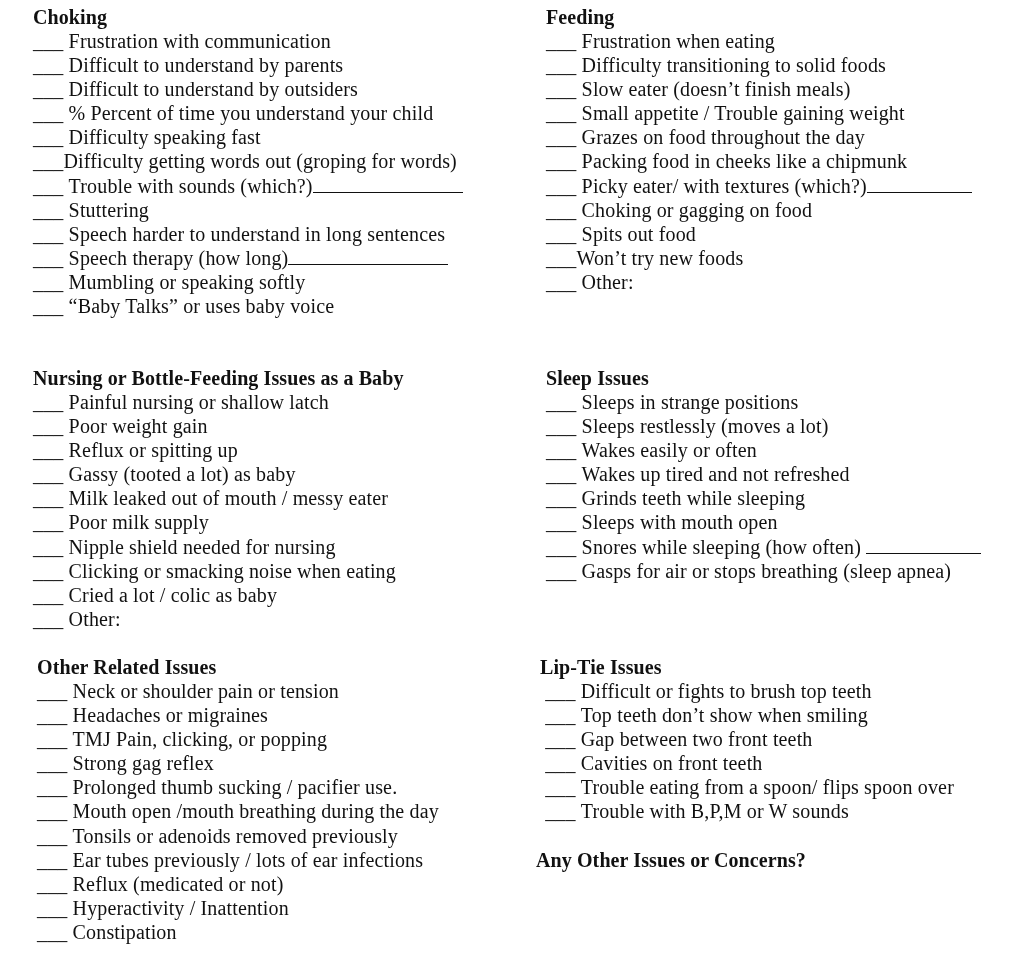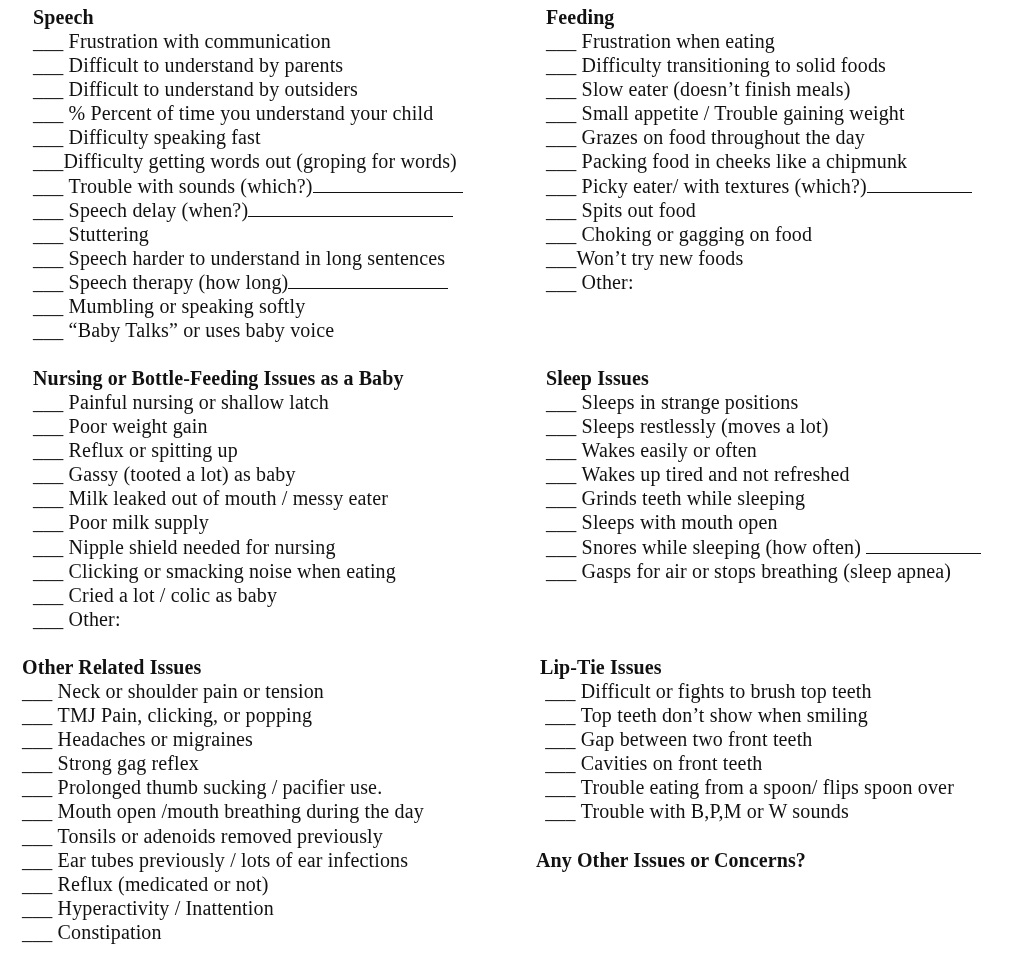--- a/index.html
+++ b/index.html
@@ -18,58 +18,57 @@
       font-family: Liberation Serif, serif;
       font-size: 20px; line-height: 24.1px; height: 24.1px; white-space: nowrap;
       letter-spacing: 0.15px;
     }
     .blank { display: inline-block; }
     .fill { display: inline-block; border-bottom: 1.2px solid #111; height: 16px; vertical-align: baseline; }
     #sec-speech { left: 33px; top: 5px; }
     #sec-feeding { left: 546px; top: 5px; }
     #sec-nursing { left: 33px; top: 366px; }
     #sec-sleep { left: 546px; top: 366px; }
-    #sec-other { left: 22px; top: 655px; }
+    #sec-other { left: 37px; top: 655px; }
     #sec-liptie { left: 540px; top: 655px; }
     #sec-concerns { left: 536px; top: 848px; }
   </style>
 </head>
 <body>
 
 <div class="section" id="sec-speech">
-  <div class="heading">Speech</div>
+  <div class="heading">Choking</div>
   <div class="list">
       <div class="item"><span class="blank" style="white-space: pre;">___ </span><span style="white-space: pre;">Frustration with communication</span></div>
       <div class="item"><span class="blank" style="white-space: pre;">___ </span><span style="white-space: pre;">Difficult to understand by parents</span></div>
       <div class="item"><span class="blank" style="white-space: pre;">___ </span><span style="white-space: pre;">Difficult to understand by outsiders</span></div>
       <div class="item"><span class="blank" style="white-space: pre;">___ </span><span style="white-space: pre;">% Percent of time you understand your child</span></div>
       <div class="item"><span class="blank" style="white-space: pre;">___ </span><span style="white-space: pre;">Difficulty speaking fast</span></div>
       <div class="item"><span class="blank" style="white-space: pre;">___</span><span style="white-space: pre;">Difficulty getting words out (groping for words)</span></div>
       <div class="item"><span class="blank" style="white-space: pre;">___ </span><span style="white-space: pre;">Trouble with sounds (which?)</span><span class="fill" style="width: 150px;"></span></div>
-      <div class="item"><span class="blank" style="white-space: pre;">___ </span><span style="white-space: pre;">Speech delay (when?)</span><span class="fill" style="width: 205px;"></span></div>
       <div class="item"><span class="blank" style="white-space: pre;">___ </span><span style="white-space: pre;">Stuttering</span></div>
       <div class="item"><span class="blank" style="white-space: pre;">___ </span><span style="white-space: pre;">Speech harder to understand in long sentences</span></div>
       <div class="item"><span class="blank" style="white-space: pre;">___ </span><span style="white-space: pre; text-align: right;">Speech therapy (how long)</span><span class="fill" style="width: 160px;"></span></div>
       <div class="item"><span class="blank" style="white-space: pre;">___ </span><span style="white-space: pre;">Mumbling or speaking softly</span></div>
       <div class="item"><span class="blank" style="white-space: pre;">___ </span><span style="white-space: pre;">“Baby Talks” or uses baby voice</span></div>
     </div>
 </div>
 
 <div class="section" id="sec-feeding">
   <div class="heading">Feeding</div>
   <div class="list">
       <div class="item"><span class="blank" style="white-space: pre;">___ </span><span style="white-space: pre;">Frustration when eating</span></div>
       <div class="item"><span class="blank" style="white-space: pre;">___ </span><span style="white-space: pre;">Difficulty transitioning to solid foods</span></div>
       <div class="item"><span class="blank" style="white-space: pre;">___ </span><span style="white-space: pre;">Slow eater (doesn’t finish meals)</span></div>
       <div class="item"><span class="blank" style="white-space: pre;">___ </span><span style="white-space: pre;">Small appetite / Trouble gaining weight</span></div>
       <div class="item"><span class="blank" style="white-space: pre;">___ </span><span style="white-space: pre;">Grazes on food throughout the day</span></div>
       <div class="item"><span class="blank" style="white-space: pre;">___ </span><span style="white-space: pre;">Packing food in cheeks like a chipmunk</span></div>
       <div class="item"><span class="blank" style="white-space: pre;">___ </span><span style="white-space: pre;">Picky eater/ with textures (which?)</span><span class="fill" style="width: 105px;"></span></div>
+      <div class="item"><span class="blank" style="white-space: pre;">___ </span><span style="white-space: pre;">Choking or gagging on food</span></div>
       <div class="item"><span class="blank" style="white-space: pre;">___ </span><span style="white-space: pre;">Spits out food</span></div>
-      <div class="item"><span class="blank" style="white-space: pre;">___ </span><span style="white-space: pre;">Choking or gagging on food</span></div>
       <div class="item"><span class="blank" style="white-space: pre;">___</span><span style="white-space: pre; margin-top: 48px;">Won’t try new foods</span></div>
       <div class="item"><span class="blank" style="white-space: pre;">___ </span><span style="white-space: pre;">Other:</span></div>
     </div>
 </div>
 
 <div class="section" id="sec-nursing">
   <div class="heading">Nursing or Bottle-Feeding Issues as a Baby</div>
   <div class="list">
       <div class="item"><span class="blank" style="white-space: pre;">___ </span><span style="white-space: pre; text-align: right;">Painful nursing or shallow latch</span></div>
       <div class="item"><span class="blank" style="white-space: pre;">___ </span><span style="white-space: pre;">Poor weight gain</span></div>
@@ -95,22 +94,22 @@
       <div class="item"><span class="blank" style="white-space: pre;">___ </span><span style="white-space: pre;">Sleeps with mouth open</span></div>
       <div class="item"><span class="blank" style="white-space: pre;">___ </span><span style="white-space: pre;">Snores while sleeping (how often) </span><span class="fill" style="width: 115px;"></span></div>
       <div class="item"><span class="blank" style="white-space: pre;">___ </span><span style="white-space: pre;">Gasps for air or stops breathing (sleep apnea)</span></div>
     </div>
 </div>
 
 <div class="section" id="sec-other">
   <div class="heading">Other Related Issues</div>
   <div class="list">
       <div class="item"><span class="blank" style="white-space: pre;">___ </span><span style="white-space: pre;">Neck or shoulder pain or tension</span></div>
+      <div class="item"><span class="blank" style="white-space: pre;">___ </span><span style="white-space: pre;">Headaches or migraines</span></div>
       <div class="item"><span class="blank" style="white-space: pre;">___ </span><span style="white-space: pre;">TMJ Pain, clicking, or popping</span></div>
-      <div class="item"><span class="blank" style="white-space: pre;">___ </span><span style="white-space: pre;">Headaches or migraines</span></div>
       <div class="item"><span class="blank" style="white-space: pre;">___ </span><span style="white-space: pre;">Strong gag reflex</span></div>
       <div class="item"><span class="blank" style="white-space: pre;">___ </span><span style="white-space: pre;">Prolonged thumb sucking / pacifier use.</span></div>
       <div class="item"><span class="blank" style="white-space: pre;">___ </span><span style="white-space: pre;">Mouth open /mouth breathing during the day</span></div>
       <div class="item"><span class="blank" style="white-space: pre;">___ </span><span style="white-space: pre; margin-top: 15px;">Tonsils or adenoids removed previously</span></div>
       <div class="item"><span class="blank" style="white-space: pre;">___ </span><span style="white-space: pre;">Ear tubes previously / lots of ear infections</span></div>
       <div class="item"><span class="blank" style="white-space: pre;">___ </span><span style="white-space: pre;">Reflux (medicated or not)</span></div>
       <div class="item"><span class="blank" style="white-space: pre;">___ </span><span style="white-space: pre; margin-top: 48px;">Hyperactivity / Inattention</span></div>
       <div class="item"><span class="blank" style="white-space: pre;">___ </span><span style="white-space: pre;">Constipation</span></div>
     </div>
 </div>

